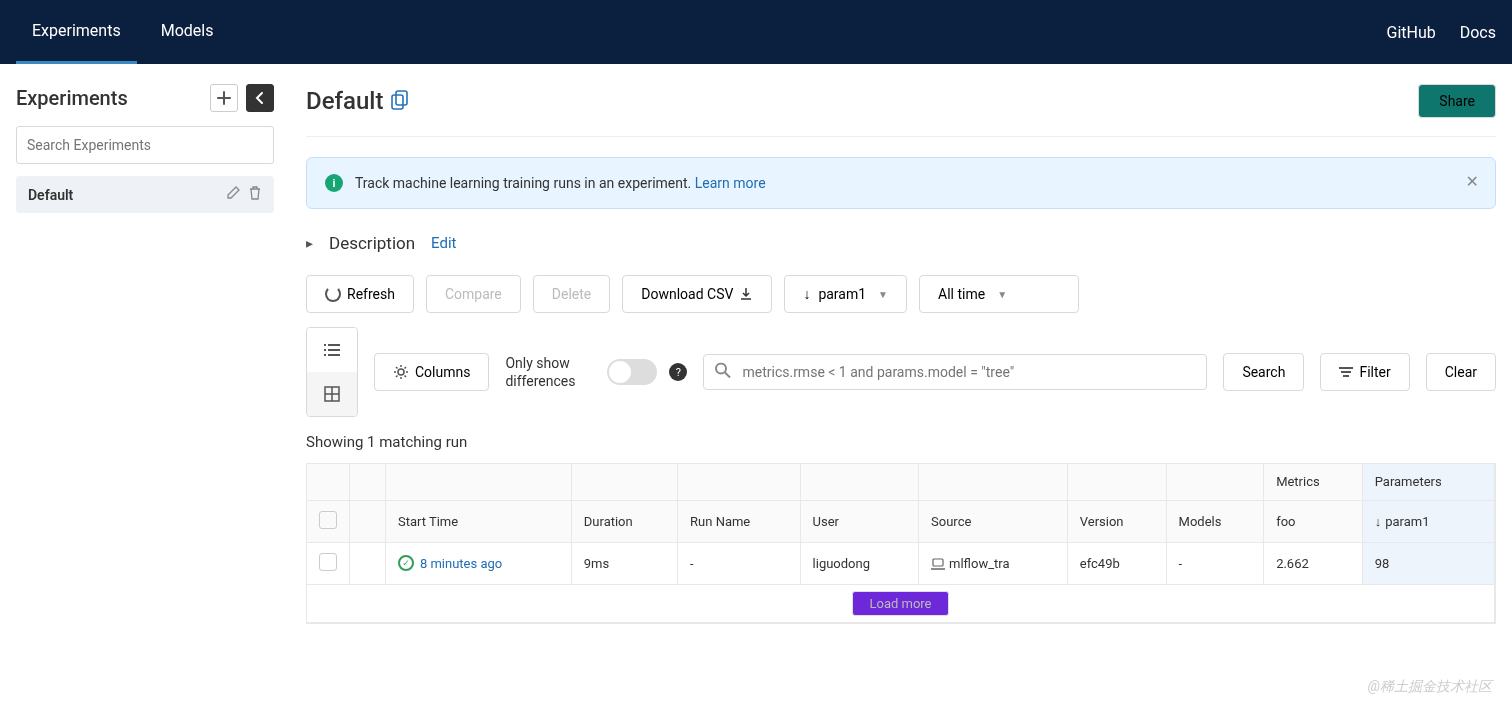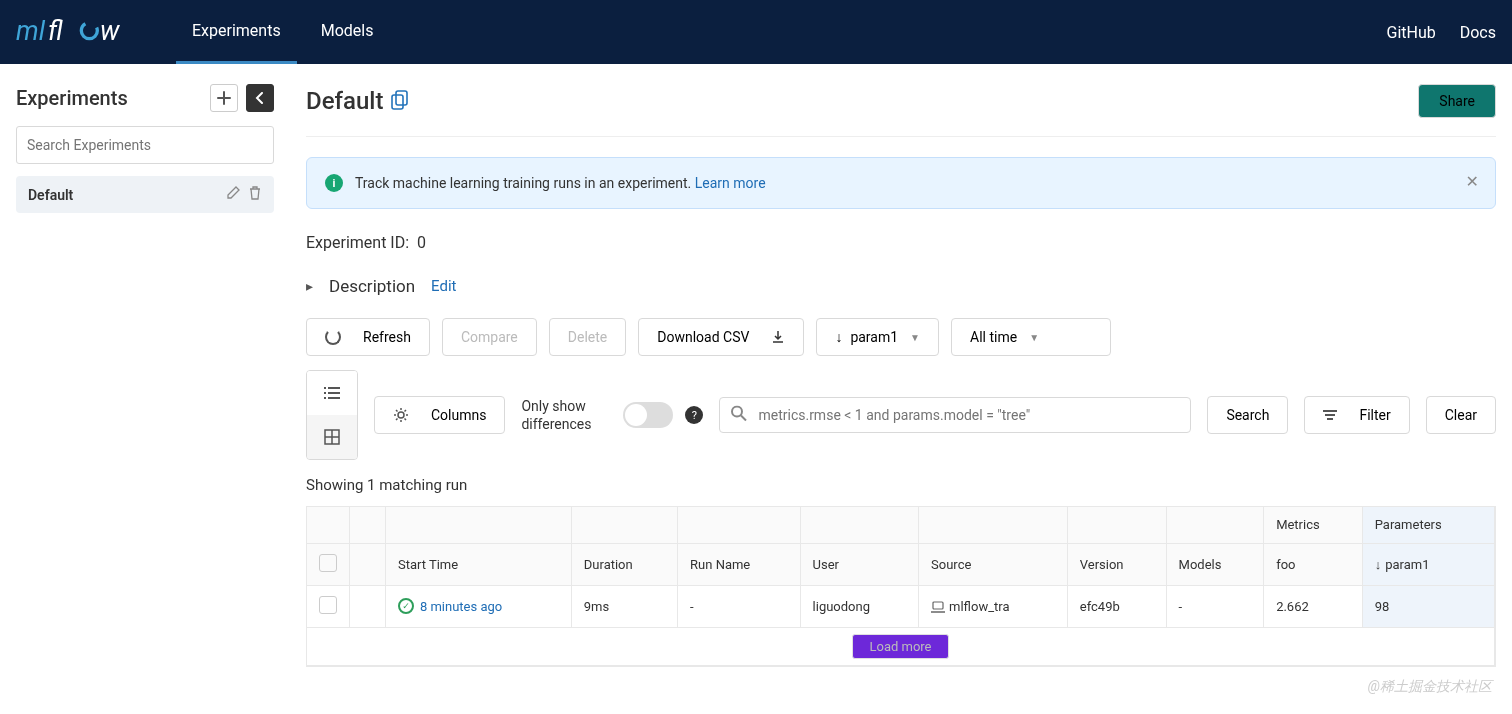--- a/index.html
+++ b/index.html
@@ -32,21 +32,21 @@
 .info-banner { background: #e8f4ff; border: 1px solid #c5dffb; border-radius: 6px; padding: 16px 18px; display: flex; align-items: center; margin-bottom: 24px; position: relative; }
 .info-icon { width: 18px; height: 18px; background: #17a673; border-radius: 50%; color: #fff; display: flex; align-items: center; justify-content: center; font-size: 11px; margin-right: 12px; font-weight: bold; }
 .info-banner a { color: #1f6db5; text-decoration: none; }
 .close-x { position: absolute; right: 16px; top: 14px; color: #888; cursor: pointer; font-size: 16px; }
 .meta-row { font-size: 16px; margin-bottom: 24px; }
 .desc-row { display: flex; align-items: center; gap: 16px; margin-bottom: 22px; }
 .caret { cursor: pointer; color: #555; }
 .desc-label { font-size: 17px; }
 .edit-link { color: #1f6db5; cursor: pointer; font-size: 15px; }
 .toolbar { display: flex; gap: 12px; margin-bottom: 14px; flex-wrap: wrap; align-items: center; }
-.btn { border: 1px solid #d9d9d9; padding: 10px 18px; background: #fff; border-radius: 4px; cursor: pointer; font-size: 14px; display: flex; align-items: center; gap: 22px; }
+.btn { border: 1px solid #d9d9d9; padding: 10px 18px; background: #fff; border-radius: 4px; cursor: pointer; font-size: 14px; display: flex; align-items: center; gap: 6px; }
 .btn.disabled { color: #bbb; cursor: not-allowed; }
 .select-btn { display: flex; align-items: center; gap: 8px; }
 .toolbar2 { display: flex; align-items: center; gap: 16px; margin-bottom: 16px; flex-wrap: wrap; }
 .view-toggle { display: flex; flex-direction: column; border: 1px solid #d9d9d9; border-radius: 4px; overflow: hidden; }
 .view-btn { width: 50px; height: 44px; display: flex; align-items: center; justify-content: center; cursor: pointer; background: #fff; }
 .view-btn.active-bottom { background: #f5f5f5; }
 .toggle-wrap { display: flex; align-items: center; gap: 12px; }
 .diff-label { font-size: 14px; max-width: 90px; line-height: 1.3; }
 .switch { width: 50px; height: 26px; background: #ddd; border-radius: 13px; position: relative; cursor: pointer; }
 .switch::after { content: ''; width: 22px; height: 22px; background: #fff; border-radius: 50%; position: absolute; top: 2px; left: 2px; }
@@ -72,28 +72,20 @@
 .filter-icon { display: inline-flex; flex-direction: column; gap: 2px; align-items: center; }
 .filter-icon span { display: block; background: #555; height: 2px; }
 .filter-icon span:nth-child(1){ width:14px; } .filter-icon span:nth-child(2){ width:10px; } .filter-icon span:nth-child(3){ width:6px; }
 .refresh-icon { display:inline-block; width:16px; height:16px; border:2px solid #555; border-top-color:transparent; border-radius:50%; position:relative;}
 .sort-arrow { display:inline-block; margin-right:4px; }
 </style>
 </head>
 <body>
 
 <div class="header">
-  <div class="logo">
-    <svg viewBox="0 0 180 60" width="120">
-      <text x="0" y="42" font-family="Georgia,serif" font-style="italic" font-size="40" fill="#3fa5d8">ml</text>
-      <text x="48" y="42" font-family="Georgia,serif" font-style="italic" font-size="40" fill="#fff">fl</text>
-      <circle cx="110" cy="28" r="12" fill="none" stroke="#3fa5d8" stroke-width="5" stroke-dasharray="50 20"></circle>
-      <text x="126" y="42" font-family="Georgia,serif" font-style="italic" font-size="40" fill="#fff">w</text>
-    </svg>
-  </div>
   <div class="nav-tabs">
     <div class="nav-tab active">Experiments</div>
     <div class="nav-tab">Models</div>
   </div>
   <div class="header-right">
     <div class="header-link">GitHub</div>
     <div class="header-link">Docs</div>
   </div>
 </div>
 
@@ -145,24 +137,20 @@
 
     <div class="info-banner">
       <div class="info-icon">i</div>
       <div>
         <span>Track machine learning training runs in an experiment. </span>
         <a>Learn more</a>
       </div>
       <div class="close-x">✕</div>
     </div>
 
-    <div class="meta-row">
-      <span>Experiment ID:</span>
-      &nbsp;<span>0</span>
-    </div>
 
     <div class="desc-row">
       <span class="caret">▸</span>
       <span class="desc-label">Description</span>
       <span class="edit-link">Edit</span>
     </div>
 
     <div class="toolbar">
       <button class="btn">
         <span class="refresh-icon"></span>

